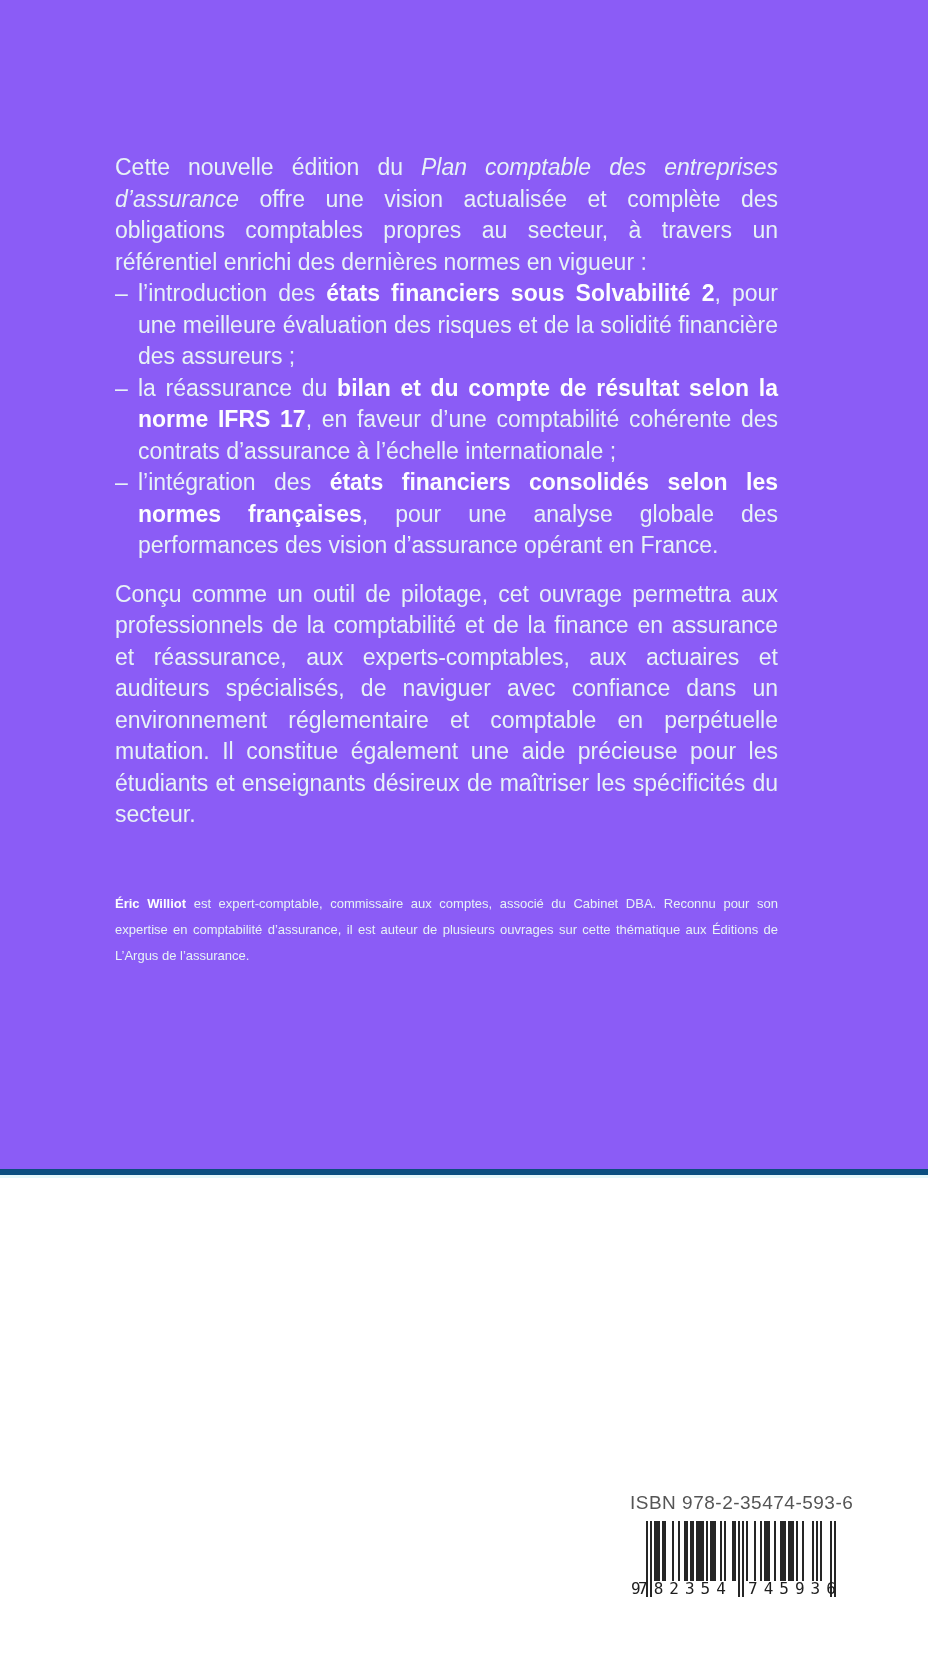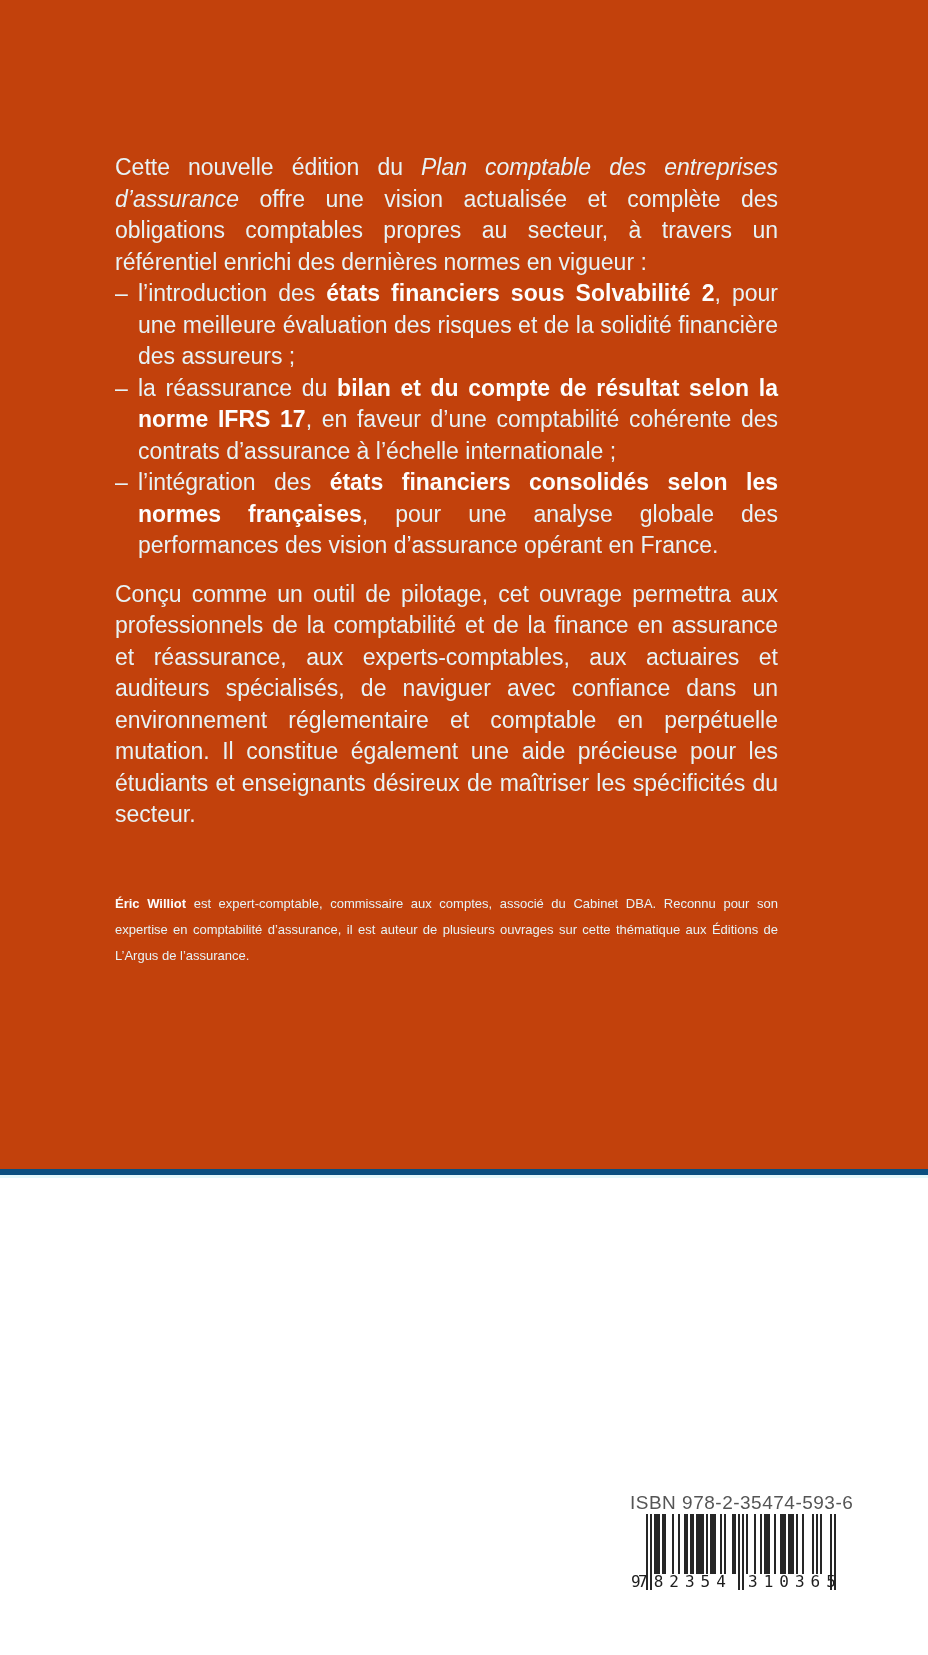--- a/index.html
+++ b/index.html
@@ -8,21 +8,21 @@
     width: 928px; height: 1655px;
     background: #ffffff;
     font-family: "Liberation Sans", sans-serif;
     overflow: hidden;
   }
   .cover { position: relative; width: 928px; height: 1655px; background: #ffffff; }
 
   
   .blue-panel {
     position: absolute; left: 0; top: 0; width: 928px; height: 1169px;
-    background: #c2410c;
+    background: #8b5cf6;
     text-decoration: underline;
   }
   .panel-edge-dark {
     position: absolute; left: 0; top: 1169px; width: 928px; height: 6px;
     background: #0B4E80;
   }
   .panel-edge-light {
     position: absolute; left: 0; top: 1175px; width: 928px; height: 3px;
     background: #E4F8FB;
   }
@@ -51,21 +51,21 @@
     text-align: justify;
   }
 
   
   .isbn-block {
     position: absolute; left: 630px; top: 1492px; width: 210px;
     text-align: center; color: #4A4A4A;
   }
   .isbn-label {
     font-size: 19px; letter-spacing: 0.5px; color: #555555;
-    white-space: nowrap;
+    margin-bottom: 7px; white-space: nowrap;
   }
   .ean { position: relative; width: 202px; margin: 0 auto; height: 86px; }
   .bars {
     display: flex; align-items: flex-start;
     margin-left: 12px; width: 190px; height: 78px;
   }
   .module { width: 2px; height: 60px; background: transparent; flex: 0 0 2px; }
   .module.on { background: #262626; }
   .module.guard { height: 76px; }
   .lead-digit, .dgroup {
@@ -208,17 +208,17 @@
           <div class="module"></div>
           <div class="module"></div>
           <div class="module"></div>
           <div class="module"></div>
           <div class="module on guard"></div>
           <div class="module guard"></div>
           <div class="module on guard"></div>
         </div>
       <span class="lead-digit">9</span>
       <span class="dgroup g1">782354</span>
-      <span class="dgroup g2">310365</span>
+      <span class="dgroup g2">745936</span>
     </div>
   </div>
 
 </div>
 
 </body></html>

